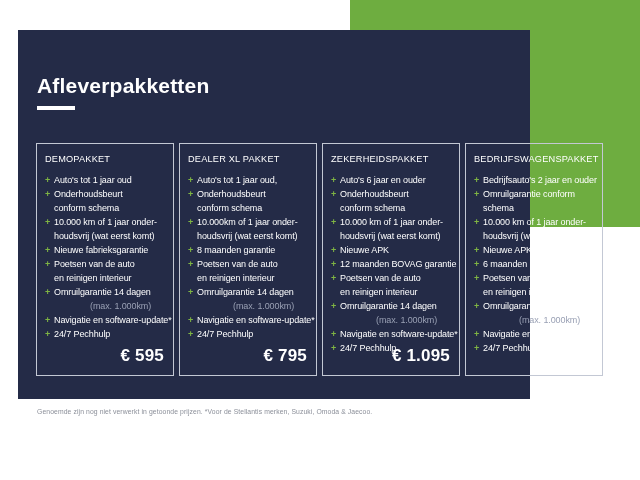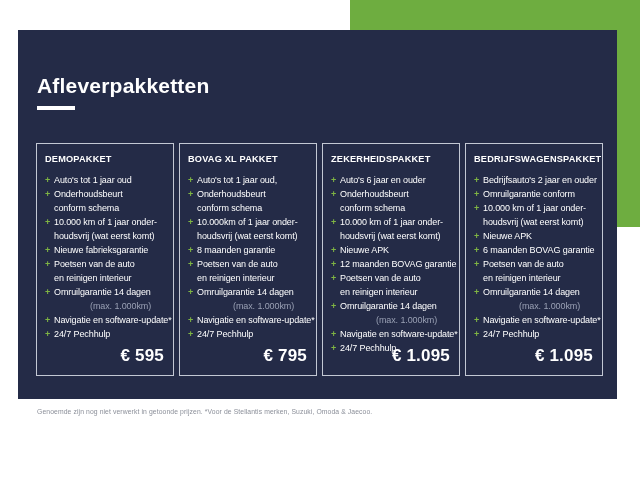--- a/index.html
+++ b/index.html
@@ -5,21 +5,21 @@
   html,body{margin:0;padding:0;}
   body{width:640px;height:480px;background:#ffffff;font-family:"Liberation Sans",sans-serif;overflow:hidden;}
   .screen{position:relative;width:640px;height:480px;background:#ffffff;overflow:hidden;}
 
   .green-block{
     position:absolute;left:350px;top:0;width:290px;height:227px;
     background:var(--accent-green,#6EAD40);
   }
 
   .panel{
-    position:absolute;left:18px;top:30px;width:599px;height:369px;
+    position:absolute;left:18px;top:30px;width:512px;height:369px;
     background:var(--panel-navy,#242B47);
   }
 
   .page-title{
     position:absolute;left:19px;top:44px;
     color:#ffffff;font-size:21px;font-weight:600;letter-spacing:.2px;
   }
   .title-underline{
     position:absolute;left:19px;top:76px;width:38px;height:4px;background:#ffffff;
   }
@@ -27,21 +27,21 @@
   .cards-row{
     position:absolute;left:18px;top:113px;display:flex;gap:5px;
   }
   .card{
     position:relative;width:138px;height:233px;box-sizing:border-box;
     border:1px solid var(--card-border,#C3C8D4);
     padding:10px 7px 8px 8px;
     background:transparent;
   }
   .card-title{
-    color:#ffffff;font-weight:700;font-size:9.2px;letter-spacing:.2px;
+    color:#ffffff;font-weight:400;font-size:9.2px;letter-spacing:.2px;
     margin-bottom:9px;white-space:nowrap;
   }
   .features{font-size:9px;color:#ffffff;}
   .line{
     position:relative;padding-left:9px;line-height:14px;white-space:nowrap;
     letter-spacing:-0.1px;
   }
   .plus{
     position:absolute;left:0;top:0;
     color:var(--bullet-green,#7FB543);font-weight:700;
@@ -79,21 +79,21 @@
             <div class="line"><span class="plus">+</span><span>Poetsen van de auto</span></div>
             <div class="line"><span>en reinigen interieur</span></div>
             <div class="line"><span class="plus">+</span><span>Omruilgarantie 14 dagen</span></div>
             <div class="line muted"><span>(max. 1.000km)</span></div>
             <div class="line"><span class="plus">+</span><span>Navigatie en software-update*</span></div>
             <div class="line"><span class="plus">+</span><span>24/7 Pechhulp</span></div>
           </div>
           <div class="price">€ 595</div>
         </div>
         <div class="card">
-          <div class="card-title">BOVAG XL PAKKET</div>
+          <div class="card-title">DEALER XL PAKKET</div>
           <div class="features">
             <div class="line"><span class="plus">+</span><span>Auto's tot 1 jaar oud,</span></div>
             <div class="line"><span class="plus">+</span><span>Onderhoudsbeurt</span></div>
             <div class="line"><span>conform schema</span></div>
             <div class="line"><span class="plus">+</span><span>10.000km of 1 jaar onder-</span></div>
             <div class="line"><span>houdsvrij (wat eerst komt)</span></div>
             <div class="line"><span class="plus">+</span><span>8 maanden garantie</span></div>
             <div class="line"><span class="plus">+</span><span>Poetsen van de auto</span></div>
             <div class="line"><span>en reinigen interieur</span></div>
             <div class="line"><span class="plus">+</span><span>Omruilgarantie 14 dagen</span></div>
@@ -120,20 +120,21 @@
             <div class="line"><span class="plus">+</span><span>Navigatie en software-update*</span></div>
             <div class="line"><span class="plus">+</span><span>24/7 Pechhulp</span></div>
           </div>
           <div class="price">€ 1.095</div>
         </div>
         <div class="card">
           <div class="card-title">BEDRIJFSWAGENSPAKKET</div>
           <div class="features">
             <div class="line"><span class="plus">+</span><span>Bedrijfsauto's 2 jaar en ouder</span></div>
             <div class="line"><span class="plus">+</span><span>Omruilgarantie conform</span></div>
+            <div class="line"><span>schema</span></div>
             <div class="line"><span class="plus">+</span><span>10.000 km of 1 jaar onder-</span></div>
             <div class="line"><span>houdsvrij (wat eerst komt)</span></div>
             <div class="line"><span class="plus">+</span><span>Nieuwe APK</span></div>
             <div class="line"><span class="plus">+</span><span>6 maanden BOVAG garantie</span></div>
             <div class="line"><span class="plus">+</span><span>Poetsen van de auto</span></div>
             <div class="line"><span>en reinigen interieur</span></div>
             <div class="line"><span class="plus">+</span><span>Omruilgarantie 14 dagen</span></div>
             <div class="line muted"><span>(max. 1.000km)</span></div>
             <div class="line"><span class="plus">+</span><span>Navigatie en software-update*</span></div>
             <div class="line"><span class="plus">+</span><span>24/7 Pechhulp</span></div>

